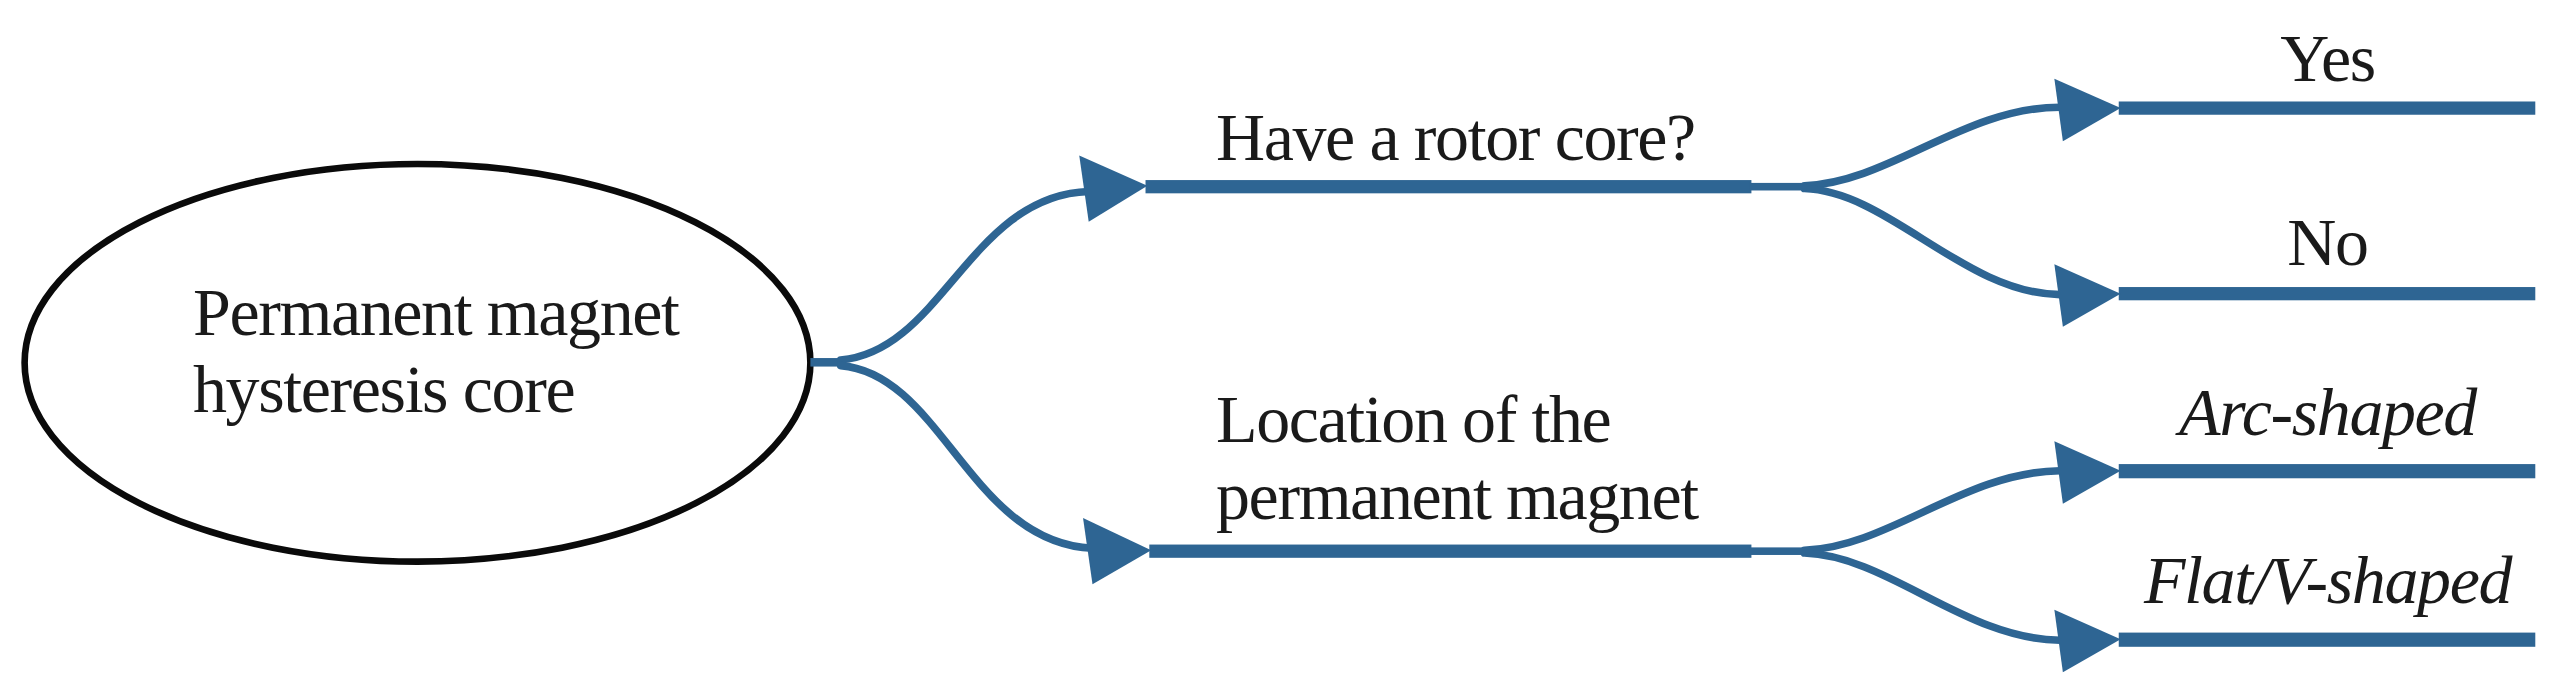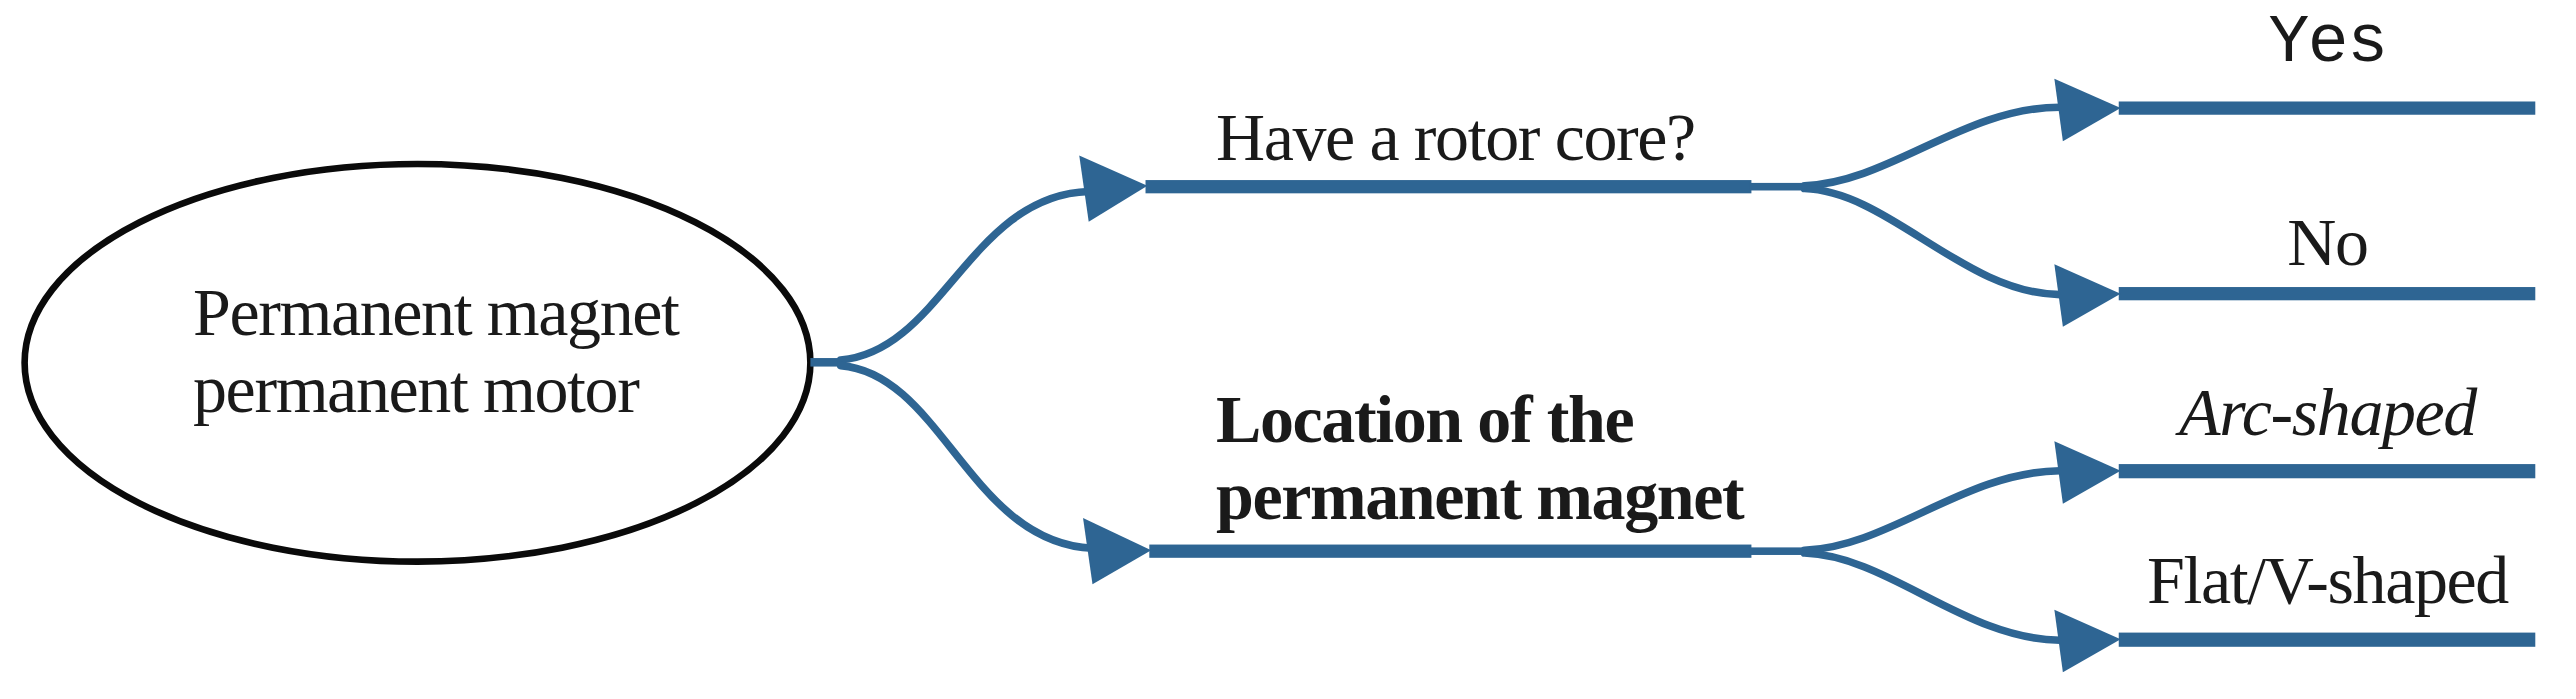--- a/index.html
+++ b/index.html
@@ -24,25 +24,25 @@
     letter-spacing: -1.4px;
     white-space: nowrap;
   }
   .lbl.center {
     left: 2119px;
     width: 417px;
     text-align: center;
   }
   #root-label     { left: 193px;  top: 274px; }
   #rotor-label    { left: 1216px; top: 99px; }
-  #location-label { left: 1216px; top: 381px; font-weight: bold; }
-  #yes-label      { top: 4px; font-family: Liberation Mono, monospace;  }
+  #location-label { left: 1216px; top: 381px; }
+  #yes-label      { top: 20px;  }
   #no-label       { top: 204px; font-family: Liberation Serif, serif; }
   #arc-label      { top: 374px; font-style: italic; }
-  #flat-label     { top: 542px; }
+  #flat-label     { top: 542px; font-style: italic; }
 </style>
 </head>
 <body>
 
 <div class="stage" style="background: rgb(255, 255, 255);">
 
   <svg class="diagram-svg" viewBox="0 0 2721 739" aria-hidden="true">
 
     <ellipse cx="441" cy="383" rx="415" ry="210" fill="#ffffff" stroke-width="7" stroke="#0a0a0a"></ellipse>
 
@@ -75,21 +75,21 @@
       <polygon points="-70,-31 0,0 -61,35" transform="translate(2240,310)"></polygon>
       <polygon points="-70,-31 0,0 -61,35" transform="translate(2240,497)"></polygon>
       <polygon points="-70,-31 0,0 -61,35" transform="translate(2240,675)"></polygon>
     </g>
   </svg>
 
   <div style="color: rgb(26, 26, 26);">
 
     <div class="lbl" id="root-label">
       <div>Permanent magnet</div>
-      <div>permanent motor</div>
+      <div>hysteresis core</div>
     </div>
 
     <div class="lbl" id="rotor-label">
       <div>Have a rotor core?</div>
     </div>
 
     <div class="lbl" id="location-label">
       <div>Location of the</div>
       <div>permanent magnet</div>
     </div>

